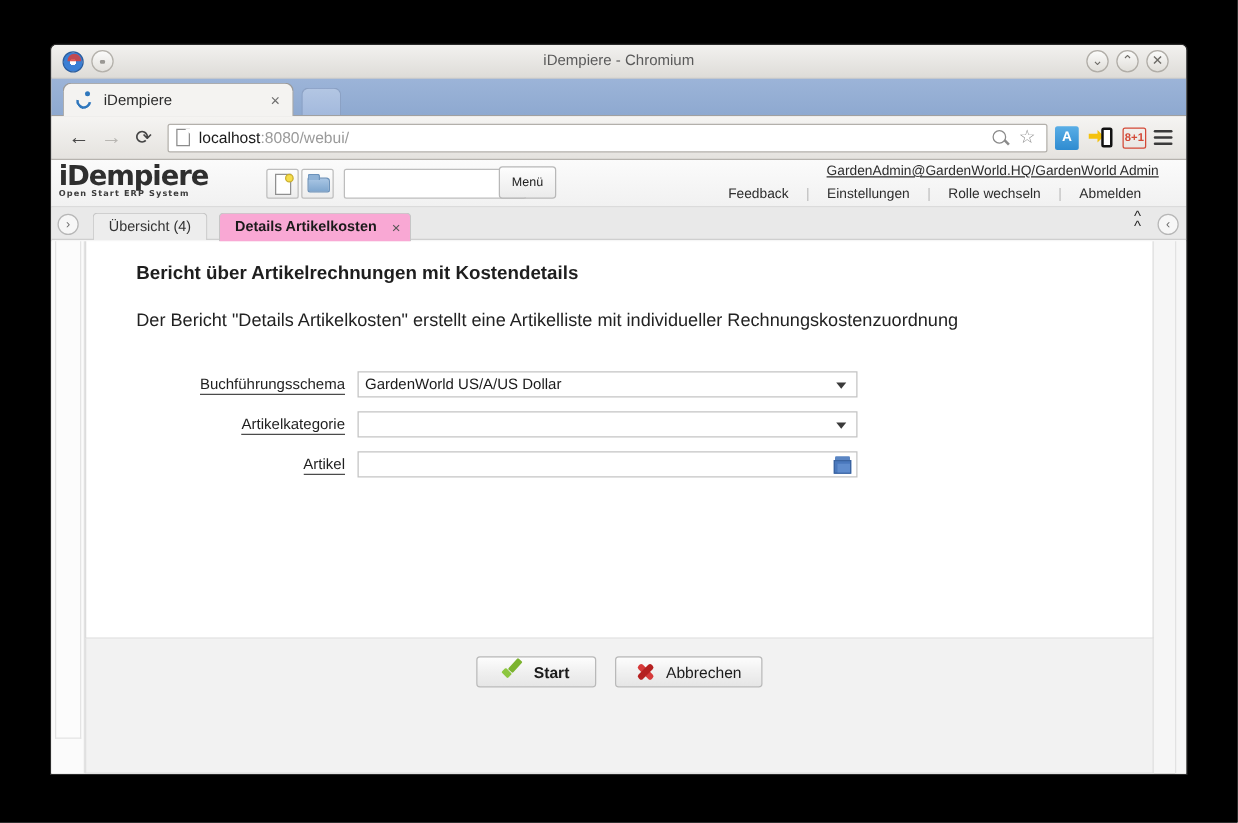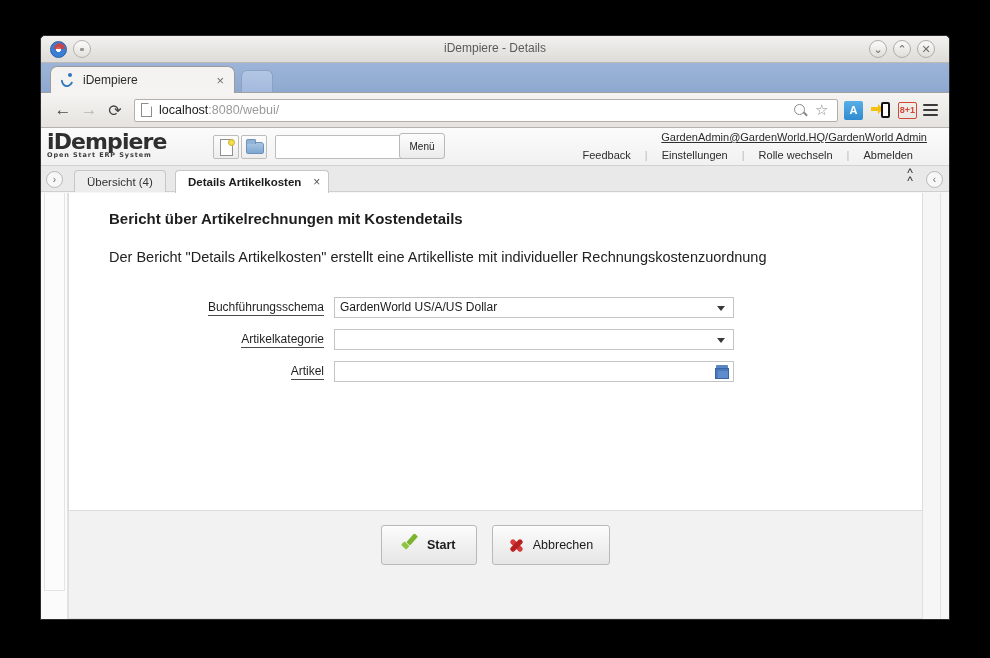--- a/index.html
+++ b/index.html
@@ -340,21 +340,21 @@
     top: 4px; height: 22px;
     background: #ededed;
     border: 1px solid #c6c6c6;
     border-bottom: none;
     border-radius: 4px 4px 0 0;
     font-size: 11.5px; color: #333;
     display: flex; align-items: center;
     padding: 0 12px;
   }
   .atab.active {
-    background: #ffffff;
+    background: #f9a8d4;
     font-weight: bold;
     color: #1b1b1b;
     height: 23px;
     z-index: 3;
   }
   .atab-1 { left: 33px; }
   .atab-2 { left: 134px; padding-right: 8px; }
   .atab-close { margin-left: 12px; font-size: 12px; font-weight: normal; color: #555; }
   .collapse-chevrons {
     position: absolute; right: 30px; top: 3px;
@@ -381,21 +381,20 @@
   }
   .report-desc {
     margin: 22px 0 0 40px;
     font-size: 14.5px; color: #222;
   }
 
   .form { margin-top: 26px; }
   .frow {
     display: flex; align-items: center;
     height: 32px;
-    margin-left: 48px;
   }
   .flabel {
     width: 217px;
     text-align: right;
     padding-right: 10px;
     font-size: 12px; color: #1f1f1f;
   }
   .flabel .ul { border-bottom: 1px solid #4b4b4b; padding-bottom: 1px; }
   .fctl { position: relative; text-align: center; }
   .sel {
@@ -449,21 +448,21 @@
     background: #f2f2f2;
     border: 1px solid #e0e0e0;
     border-top: none;
   }
   .btnrow {
     position: absolute;
     left: 0; right: 0; top: 14px;
     display: flex; justify-content: center; gap: 15px;
   }
   .btn {
-    height: 40px;
+    height: 25px;
     min-width: 96px;
     padding: 0 16px;
     background: linear-gradient(to bottom, #fdfdfd 0%, #efefef 55%, #e6e6e6 100%);
     border: 1px solid #b9b9b9;
     border-radius: 3px;
     font-size: 12.5px; color: #1c1c1c;
     display: flex; align-items: center; justify-content: center; gap: 9px;
   }
   .btn.primary .btn-label { font-weight: bold; }
   .check-icon { position: relative; width: 16px; height: 14px; flex: 0 0 16px; }
@@ -502,21 +501,21 @@
 </head>
 <body>
 
 <div class="desktop">
 
   <div class="window">
 
     <div class="titlebar">
       <div class="chromium-logo"></div>
       <div class="win-circle wc-left"></div>
-      <div class="titlebar-text">iDempiere - Details</div>
+      <div class="titlebar-text">iDempiere - Chromium</div>
       <div class="winbtn wb-min">⌄</div>
       <div class="winbtn wb-max">⌃</div>
       <div class="winbtn wb-close">✕</div>
     </div>
 
     <div class="tabstrip">
       <div class="tab">
         <span class="tab-favicon">
           <span class="fav-swoosh"></span>
             <span class="fav-dot"></span>

